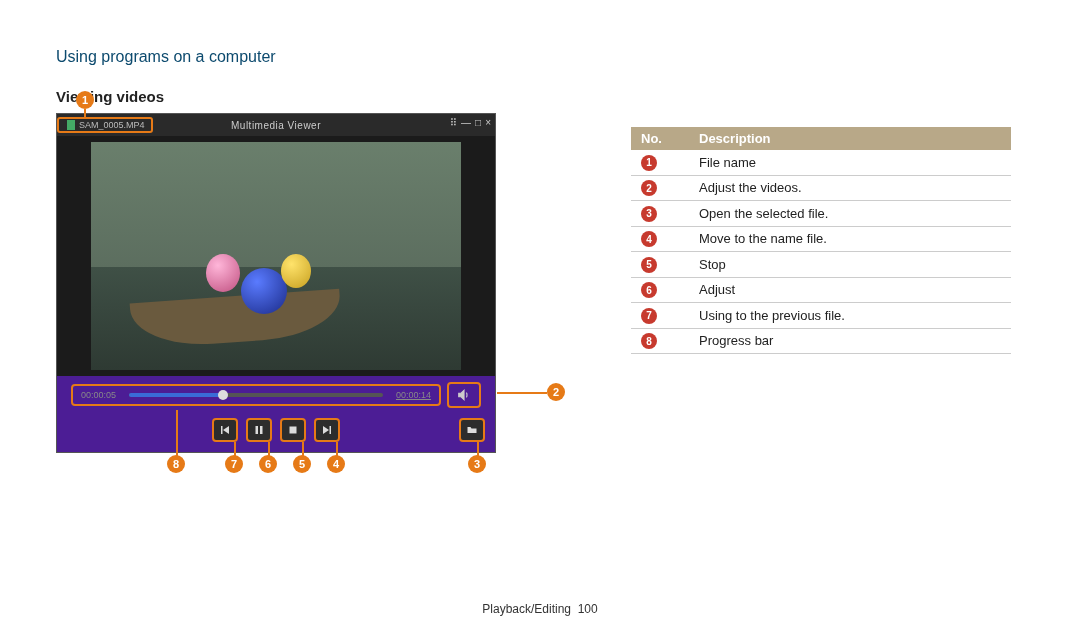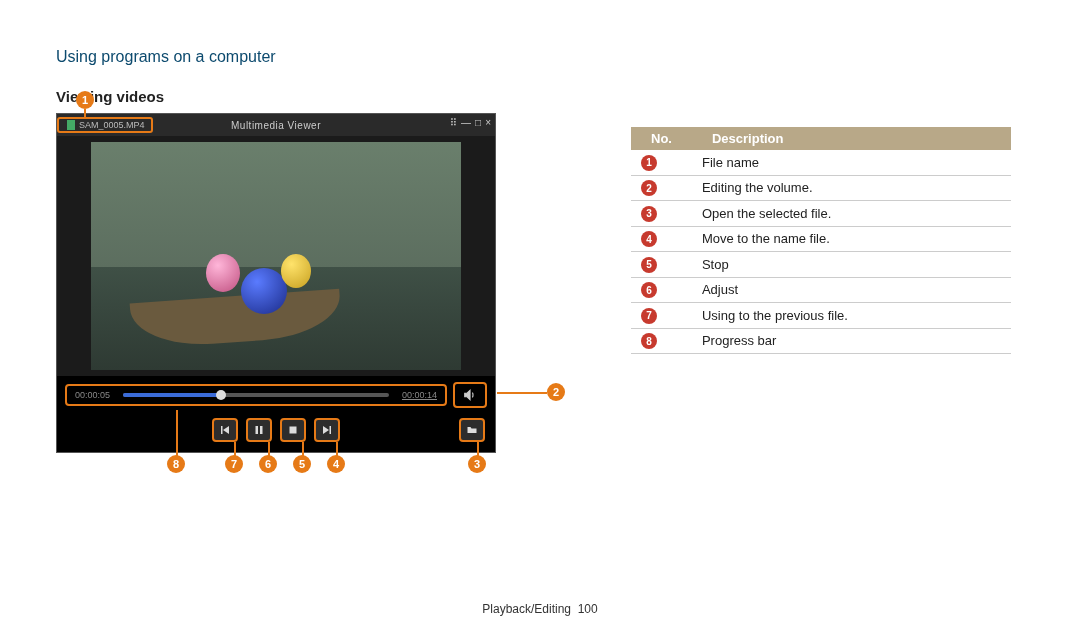--- a/index.html
+++ b/index.html
@@ -25,21 +25,21 @@
   .content {
     display: flex;
     flex-direction: row;
     padding-left: 56px;
   }
   .player-col { width: 470px; position: relative; }
   .table-col { margin-left: 105px; width: 380px; margin-top: 14px;}
   
   .player {
     width: 440px;
-    background: #000000;
+    background: #4c1d95;
     border: 1px solid #555;
     color: #ddd;
     font-size: 10px;
   }
   .titlebar {
     display: flex;
     align-items: center;
     height: 22px;
     background: #2a2a2a;
     position: relative;
@@ -82,21 +82,21 @@
     background:#6a5a3e;
     border-radius: 0 0 80px 80px / 0 0 40px 40px;
     transform: rotate(-4deg);
   }
   .ball { position:absolute; border-radius:50%; }
   .b1 { width:46px; height:46px; bottom:56px; left:150px; background:radial-gradient(circle at 35% 30%, #5a7bff, #1a2a88);}
   .b2 { width:34px; height:38px; bottom:78px; left:115px; background:radial-gradient(circle at 35% 30%, #ffb6d9, #c05080);}
   .b3 { width:30px; height:34px; bottom:82px; left:190px; background:radial-gradient(circle at 35% 30%, #ffe36b, #c7a020);}
   .bar-row {
     display:flex; align-items:center; gap:6px;
-    padding: 6px 8px;
+    padding: 6px 14px;
   }
   .progress-wrap{
     flex:1;
     border:2px solid #e67a17; border-radius:4px;
     display:flex; align-items:center; gap:6px;
     padding:4px 8px;
   }
   .time { font-size:9px; color:#888; width:42px; }
   .time.r{ text-align:right;text-decoration:underline;}
   .track {
@@ -134,21 +134,21 @@
     display:flex; align-items:center; justify-content:center;
     z-index:5;
   }
   .leader{
     position:absolute; background:#e67a17; z-index:4;
   }
   
   table { width:100%; border-collapse:collapse; font-size:13px;}
   thead th{
     background:#b8a888; color:#fff; text-align:left; font-weight:700;
-    padding:4px 20px;
+    padding:4px 10px;
   }
   thead th:first-child{ width:58px;}
   tbody td{
     padding:4px 10px; border-bottom:1px solid #ccc;
   }
   .num-bubble{
     display:inline-flex; width:16px; height:16px; border-radius:50%;
     background:#c73a2e; color:#fff; font-size:10px; font-weight:700;
     align-items:center; justify-content:center;
   }
@@ -282,21 +282,21 @@
           <th>Description</th>
         </tr>
       </thead>
       <tbody>
         <tr>
             <td><span class="num-bubble">1</span></td>
             <td>File name</td>
           </tr>
         <tr>
             <td><span class="num-bubble">2</span></td>
-            <td>Editing the volume.</td>
+            <td>Adjust the videos.</td>
           </tr>
         <tr>
             <td><span class="num-bubble">3</span></td>
             <td>Open the selected file.</td>
           </tr>
         <tr>
             <td><span class="num-bubble">4</span></td>
             <td>Move to the name file.</td>
           </tr>
         <tr>

